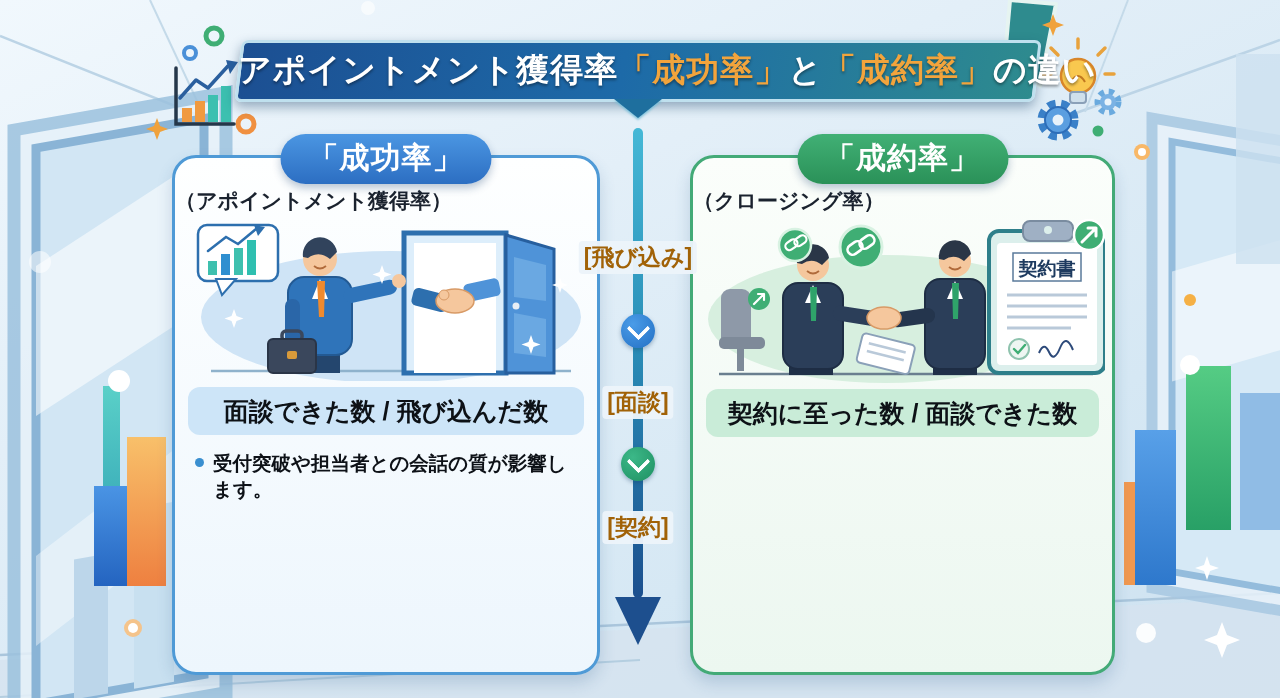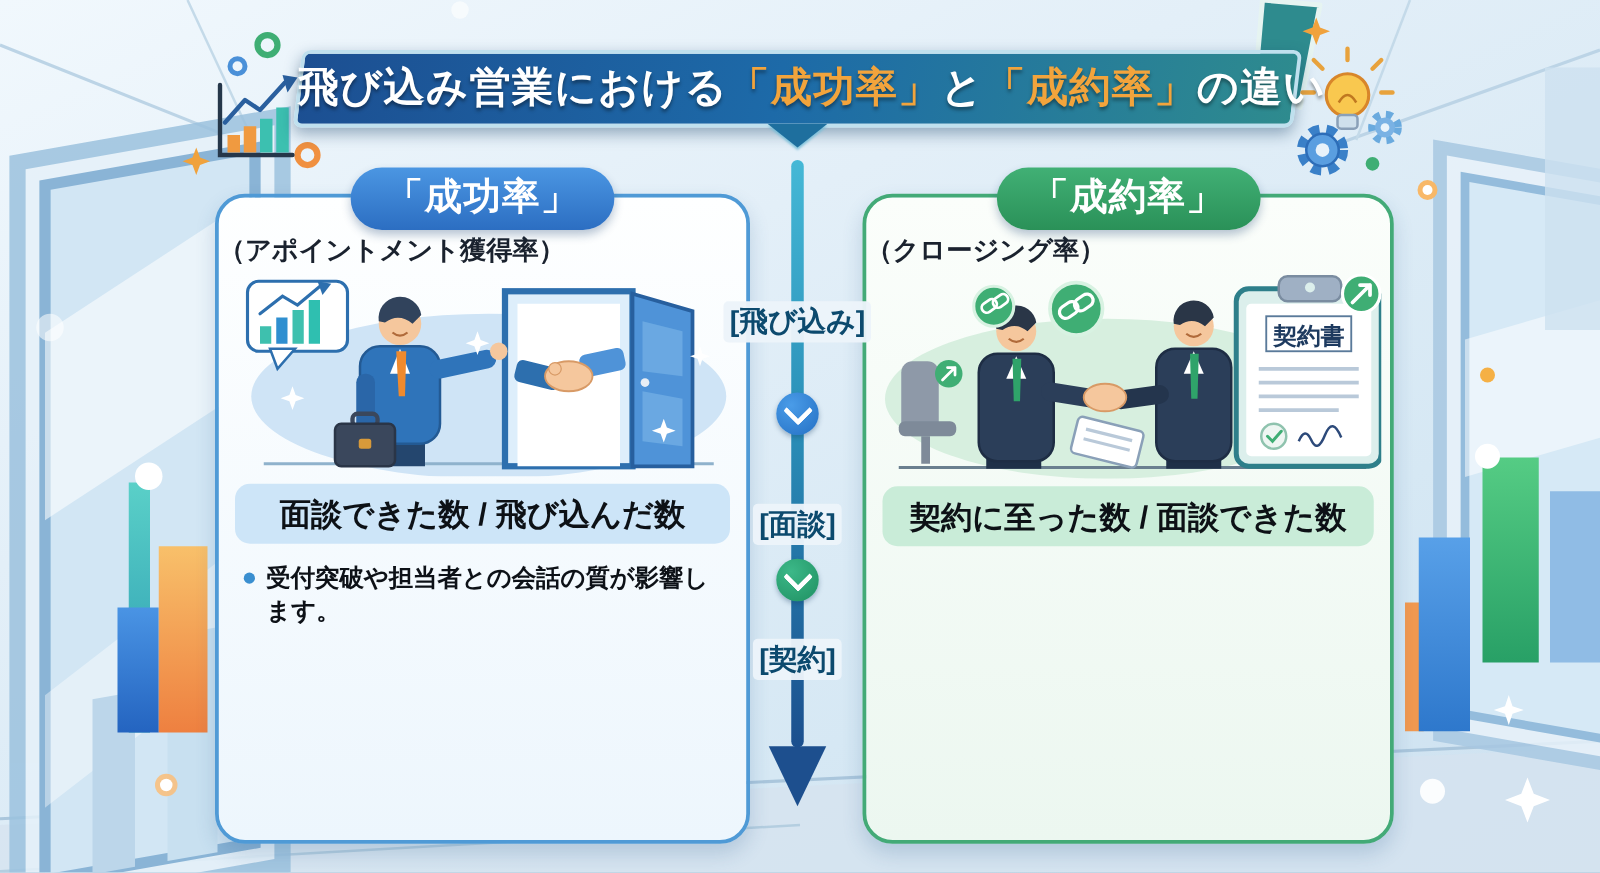--- a/index.html
+++ b/index.html
@@ -24,23 +24,23 @@
     width:0;height:0;border-left:24px solid transparent;border-right:24px solid transparent;
     border-top:19px solid #1e6f9e;filter:drop-shadow(0 2px 1px rgba(120,190,215,.9));}
 
   
   .flow-line{position:absolute;left:633px;top:128px;width:10px;height:470px;z-index:10;
     border-radius:6px;background:linear-gradient(180deg,#45b8d6 0%,#2a8fb8 45%,#1b4f8e 100%);}
   .flow-arrowhead{position:absolute;left:615px;top:597px;z-index:10;width:0;height:0;
     border-left:23px solid transparent;border-right:23px solid transparent;
     border-top:48px solid #1d4f8e;}
   .flow-label{position:absolute;left:638px;transform:translateX(-50%);z-index:30;
-    font-size:23px;font-weight:bold;color:#0c4a6e;white-space:nowrap;
+    font-size:23px;font-weight:bold;color:#a16207;white-space:nowrap;
     background:rgba(236,244,250,.96);padding:1px 5px;border-radius:4px;}
-  .fl-1{top:241px;} .fl-2{top:386px;margin-top:17px;} .fl-3{top:511px;}
+  .fl-1{top:241px;} .fl-2{top:386px;} .fl-3{top:511px;}
   .flow-circle{position:absolute;left:621px;width:34px;height:34px;border-radius:50%;z-index:31;
     display:flex;align-items:center;justify-content:center;box-shadow:0 2px 4px rgba(20,60,100,.35);}
   .fc-1{top:314px;background:radial-gradient(circle at 35% 30%,#4a9ce8,#2470c4);}
   .fc-2{top:447px;background:radial-gradient(circle at 35% 30%,#3cb888,#1f9062);}
   .flow-circle .chev{width:13px;height:13px;margin-top:-6px;
     border-right:4.5px solid #fff;border-bottom:4.5px solid #fff;transform:rotate(45deg);border-radius:2px;}
 
   
   .card{position:absolute;top:155px;height:520px;border-radius:24px;z-index:20;
     box-shadow:0 8px 16px rgba(40,90,140,.2);box-sizing:border-box;}
@@ -341,17 +341,17 @@
         <path d="M381,23 L395,9 M395,9 h-8 M395,9 v8" stroke="#ffffff" stroke-width="3" fill="none" stroke-linecap="round"></path>
       </g>
     </svg>
 
     <div class="formula">契約に至った数 / 面談できた数</div>
 
   </div>
 
   <div class="banner-wrap">
     <div class="banner-bg"></div>
-    <div class="banner-text"><span>飛び込み営業における</span><span class="hl">「成功率」</span><span>と</span><span class="hl">「成約率」</span><span>の違い</span></div>
+    <div class="banner-text"><span>アポイントメント獲得率</span><span class="hl">「成功率」</span><span>と</span><span class="hl">「成約率」</span><span>の違い</span></div>
     <div class="banner-pointer"></div>
   </div>
 
 </div>
 
 </body></html>

